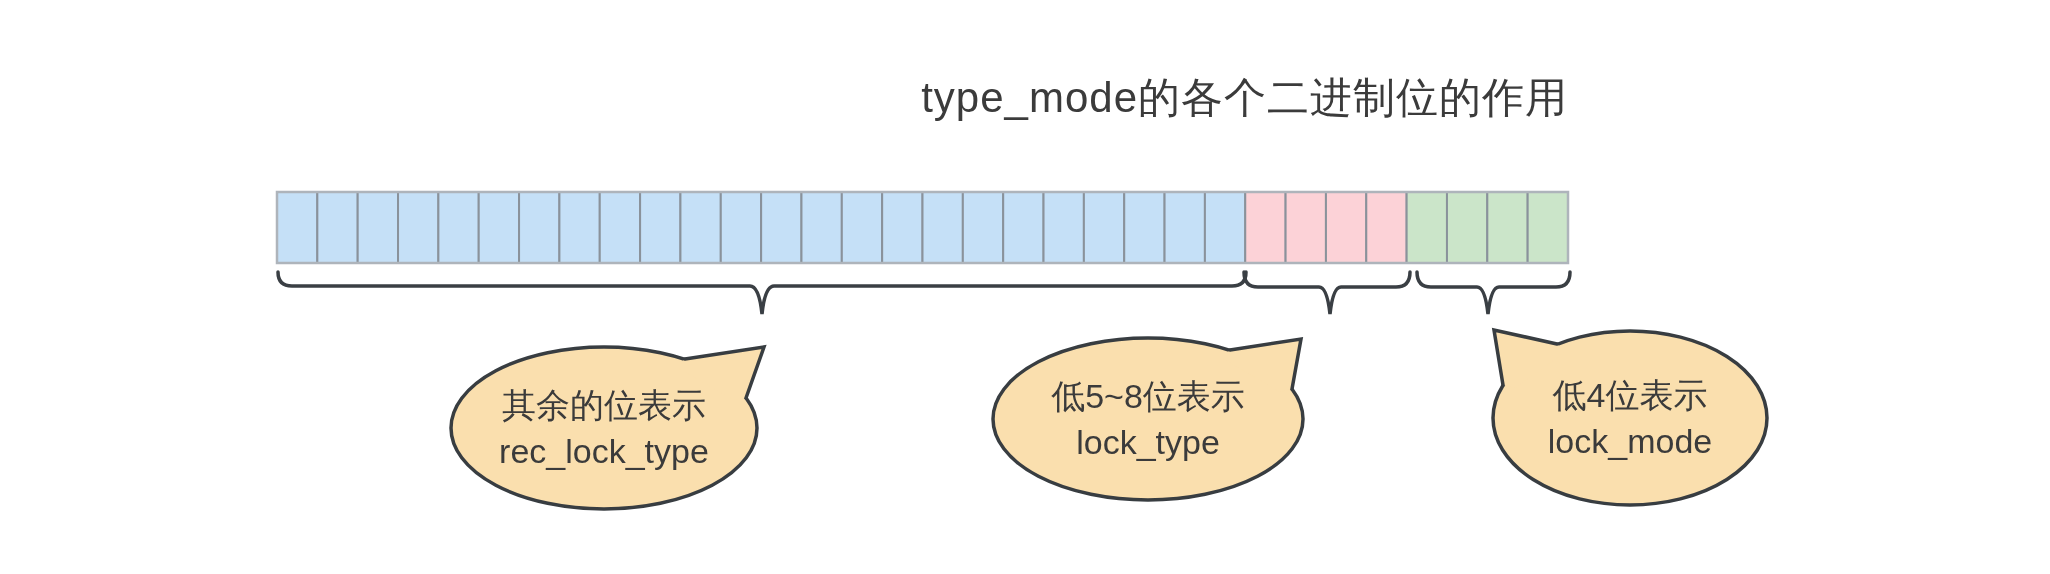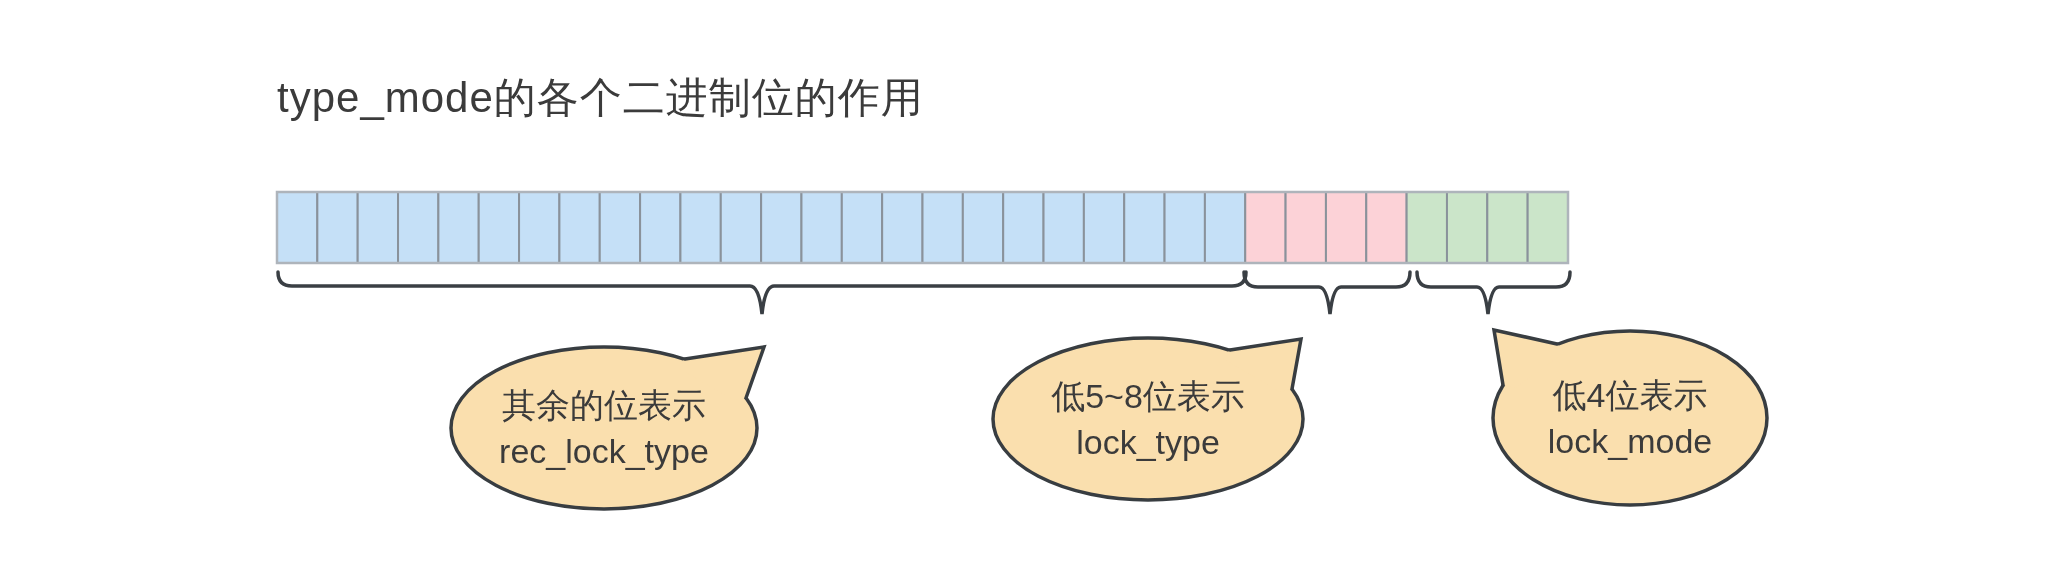--- a/index.html
+++ b/index.html
@@ -13,21 +13,21 @@
     height: 574px;
     background: var(--background, #ffffff);
     font-family: "Liberation Sans", sans-serif;
     overflow: hidden;
   }
   #diagram-title {
     position: absolute;
     left: 277px;
     top: 70px;
     width: 1291px;
-    text-align: left;
+    text-align: right;
     font-size: 42px;
     letter-spacing: 1px;
     color: var(--text, #3b3b3b);
     white-space: nowrap;
   }
   #canvas {
     position: absolute;
     inset: 0;
     width: 100%;
     height: 100%;

